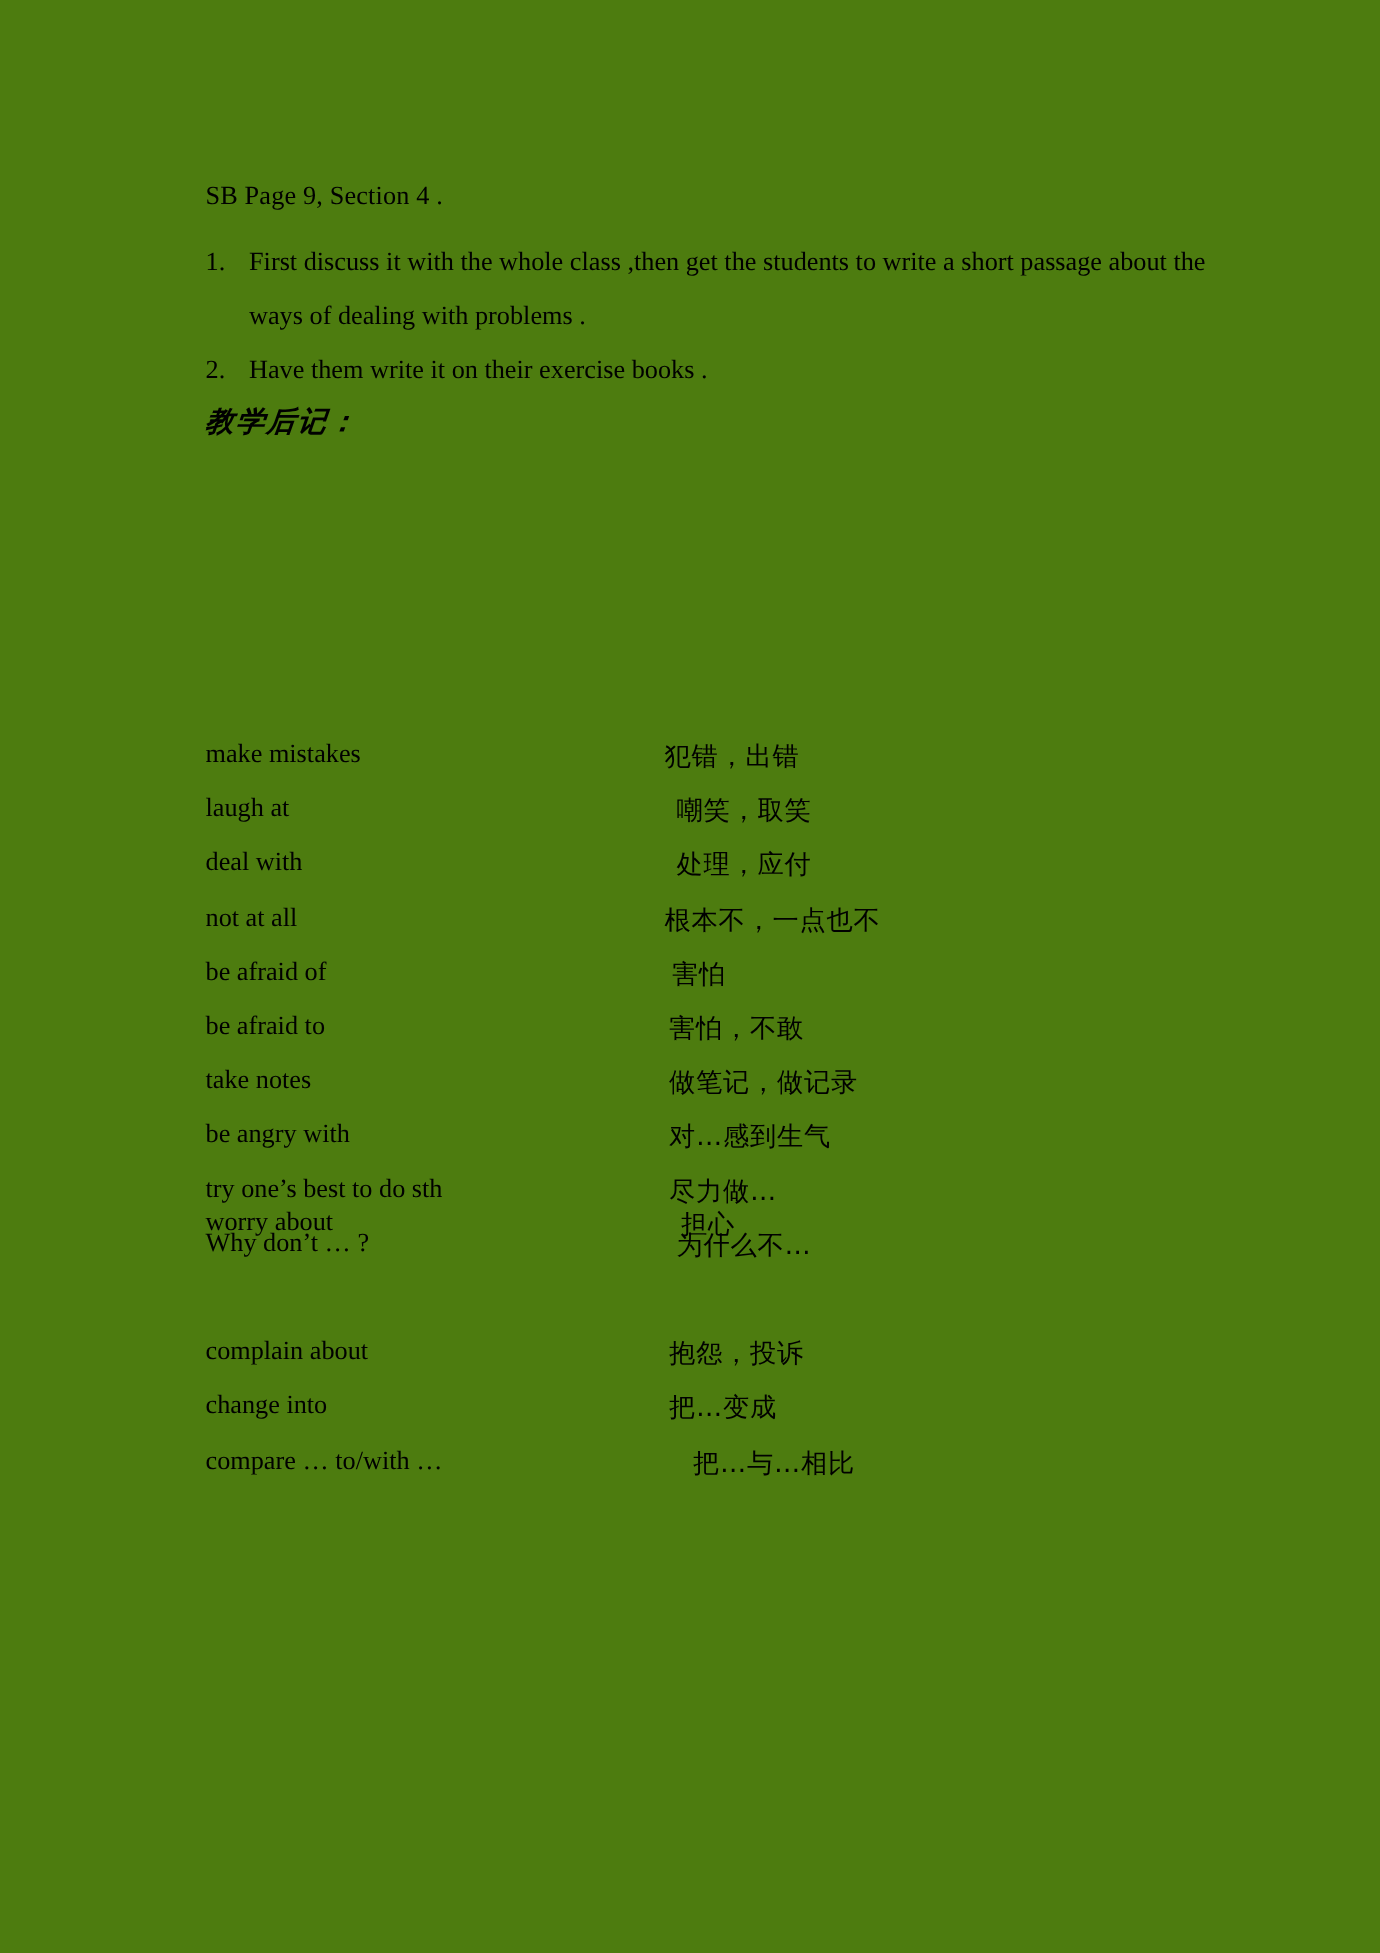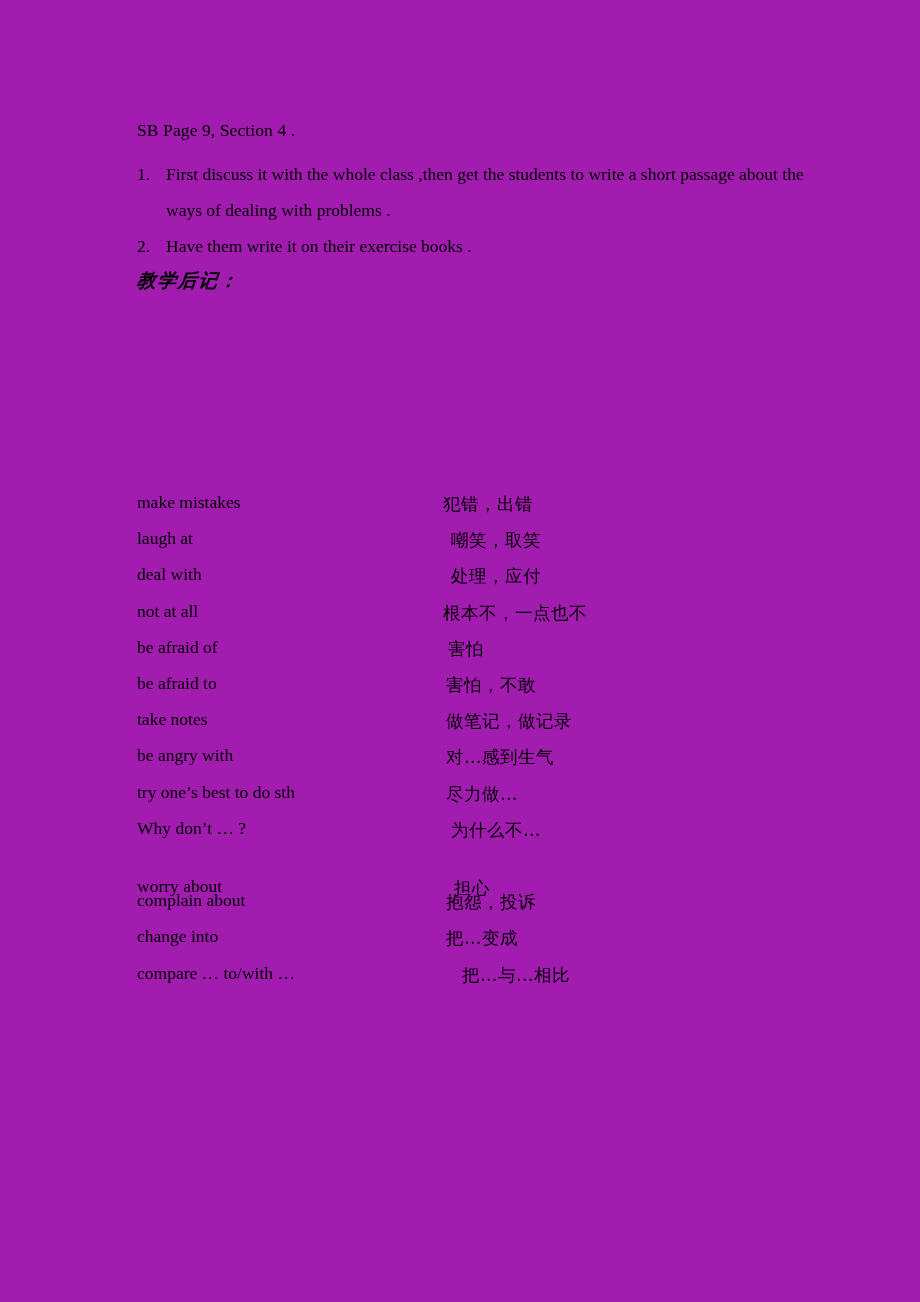--- a/index.html
+++ b/index.html
@@ -16,21 +16,21 @@
     color: #000000;
     -webkit-font-smoothing: antialiased;
   }
 
   #page {
     position: absolute;
     left: 0;
     top: 0;
     width: 920px;
     height: 1302px;
-    background: #a21caf;
+    background: #4d7c0f;
     overflow: hidden;
   }
 
   
   .tline {
     position: absolute;
     font-size: 17.5px;
     line-height: 20px;
     white-space: pre;
     letter-spacing: 0.1px;
@@ -172,21 +172,21 @@
         <span class="gl-zh" style="left: 446px;">对…感到生气</span>
       </div>
       <div class="glossary-row" style="top: 781.6px;">
         <span class="gl-en">try one’s best to do sth</span>
         <span class="gl-zh" style="left: 446px;">尽力做…</span>
       </div>
       <div class="glossary-row" style="top: 817.8px;">
         <span class="gl-en">Why don’t … ?</span>
         <span class="gl-zh" style="left: 451px;">为什么不…</span>
       </div>
-      <div class="glossary-row" style="top: 876px; padding-left: 24px;">
+      <div class="glossary-row" style="top: 804px; padding-left: 24px;">
         <span class="gl-en">worry about</span>
         <span class="gl-zh" style="left: 454px;">担心</span>
       </div>
       <div class="glossary-row" style="top: 890.2px;">
         <span class="gl-en">complain about</span>
         <span class="gl-zh" style="left: 446px;">抱怨，投诉</span>
       </div>
       <div class="glossary-row" style="top: 926.4px;">
         <span class="gl-en">change into</span>
         <span class="gl-zh" style="left: 446px; text-align: right;">把…变成</span>

